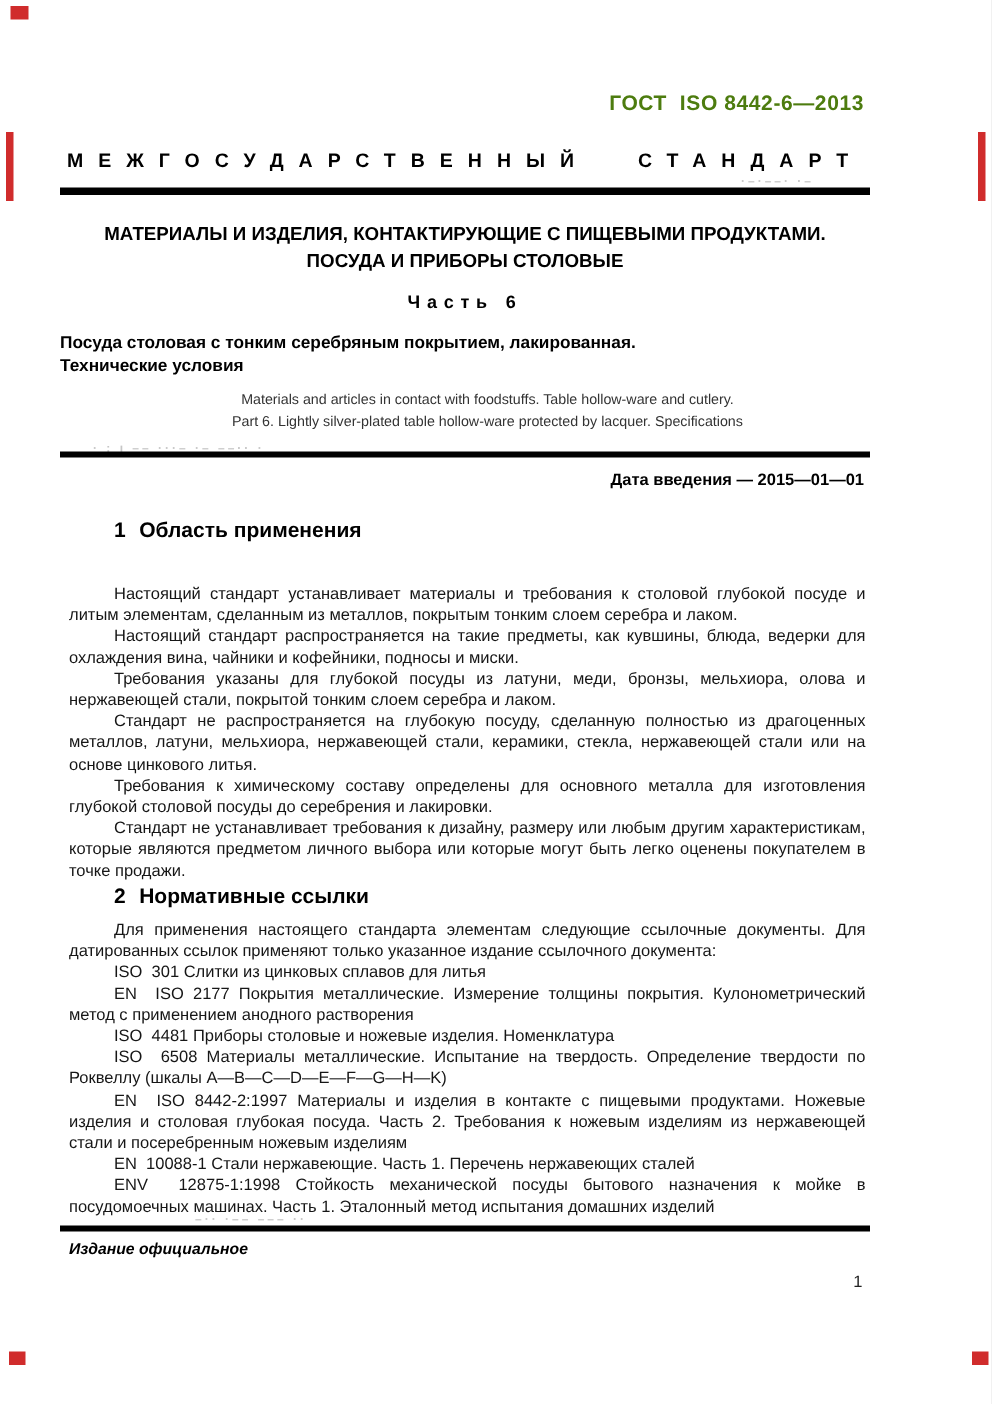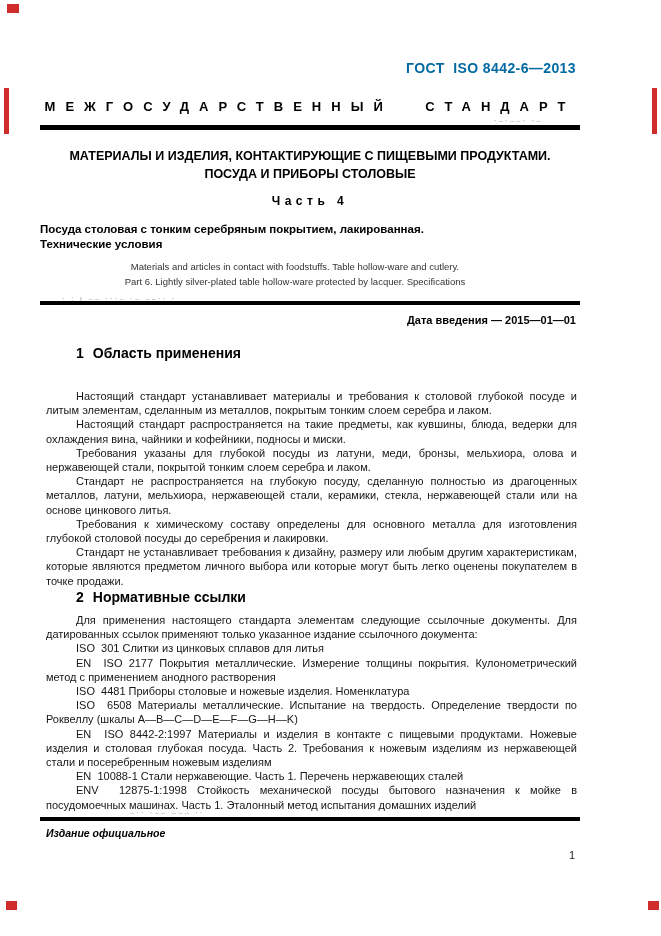--- a/index.html
+++ b/index.html
@@ -10,21 +10,21 @@
     background:#ffffff;
     font-family:"Liberation Sans", sans-serif;
     color:#1a1a1a;
     overflow:hidden;
     margin:0 auto;
   }
   .abs { position:absolute; }
   .doc-code {
     top:60px; right:85px;
     font-size:14px; font-weight:bold; letter-spacing:0.4px;
-    white-space:pre; color:#0369a1;
+    white-space:pre; color:#4d7c0f;
   }
   .standard-type {
     top:99px; left:40px; width:540px;
     font-size:13px; font-weight:bold;
     letter-spacing:10px; word-spacing:19px;
     white-space:nowrap; text-align:center; color:#000;
   }
   .rule { left:40px; width:540px; background:#000; }
   .rule-top    { top:125px; height:5px; }
   .rule-mid    { top:301px; height:4px; }
@@ -45,21 +45,21 @@
     top:194px; left:40px; width:540px;
     text-align:center; font-size:12px; font-weight:bold;
     letter-spacing:4.5px; color:#000;
   }
   .subtitle-ru {
     top:222px; left:40px; width:540px;
     font-size:11.5px; font-weight:bold;
     line-height:15px; color:#000;
   }
   .title-en {
-    top:260px; left:25px; width:540px;
+    top:260px; left:55px; width:540px;
     text-align:center; font-size:9.5px; line-height:14.5px; color:#333;
   }
   .date-line {
     top:314px; right:85px;
     font-size:11px; font-weight:bold; color:#000;
   }
   .section-heading {
     left:76px; font-size:14px; font-weight:bold; color:#000;
     white-space:nowrap;
   }
@@ -102,21 +102,21 @@
 
   <div class="abs doc-code">ГОСТ&nbsp; ISO 8442-6—2013</div>
   <div class="abs standard-type">МЕЖГОСУДАРСТВЕННЫЙ СТАНДАРТ</div>
   <div class="abs ghost ghost-header">·–·––· ·–</div>
   <div class="abs rule rule-top"></div>
 
   <div class="abs title-ru">
     <div>МАТЕРИАЛЫ И ИЗДЕЛИЯ, КОНТАКТИРУЮЩИЕ С ПИЩЕВЫМИ ПРОДУКТАМИ.</div>
     <div>ПОСУДА И ПРИБОРЫ СТОЛОВЫЕ</div>
   </div>
-  <div class="abs part-label">Часть 4</div>
+  <div class="abs part-label">Часть 6</div>
   <div class="abs subtitle-ru">
     <div>Посуда столовая с тонким серебряным покрытием, лакированная.</div>
     <div>Технические условия</div>
   </div>
   <div class="abs title-en">
     <div>Materials and articles in contact with foodstuffs. Table hollow-ware and cutlery.</div>
     <div>Part 6. Lightly silver-plated table hollow-ware protected by lacquer. Specifications</div>
   </div>
 
   <div class="abs ghost ghost-mid">· ; ı –– ···– ·– ––·· ·</div>

